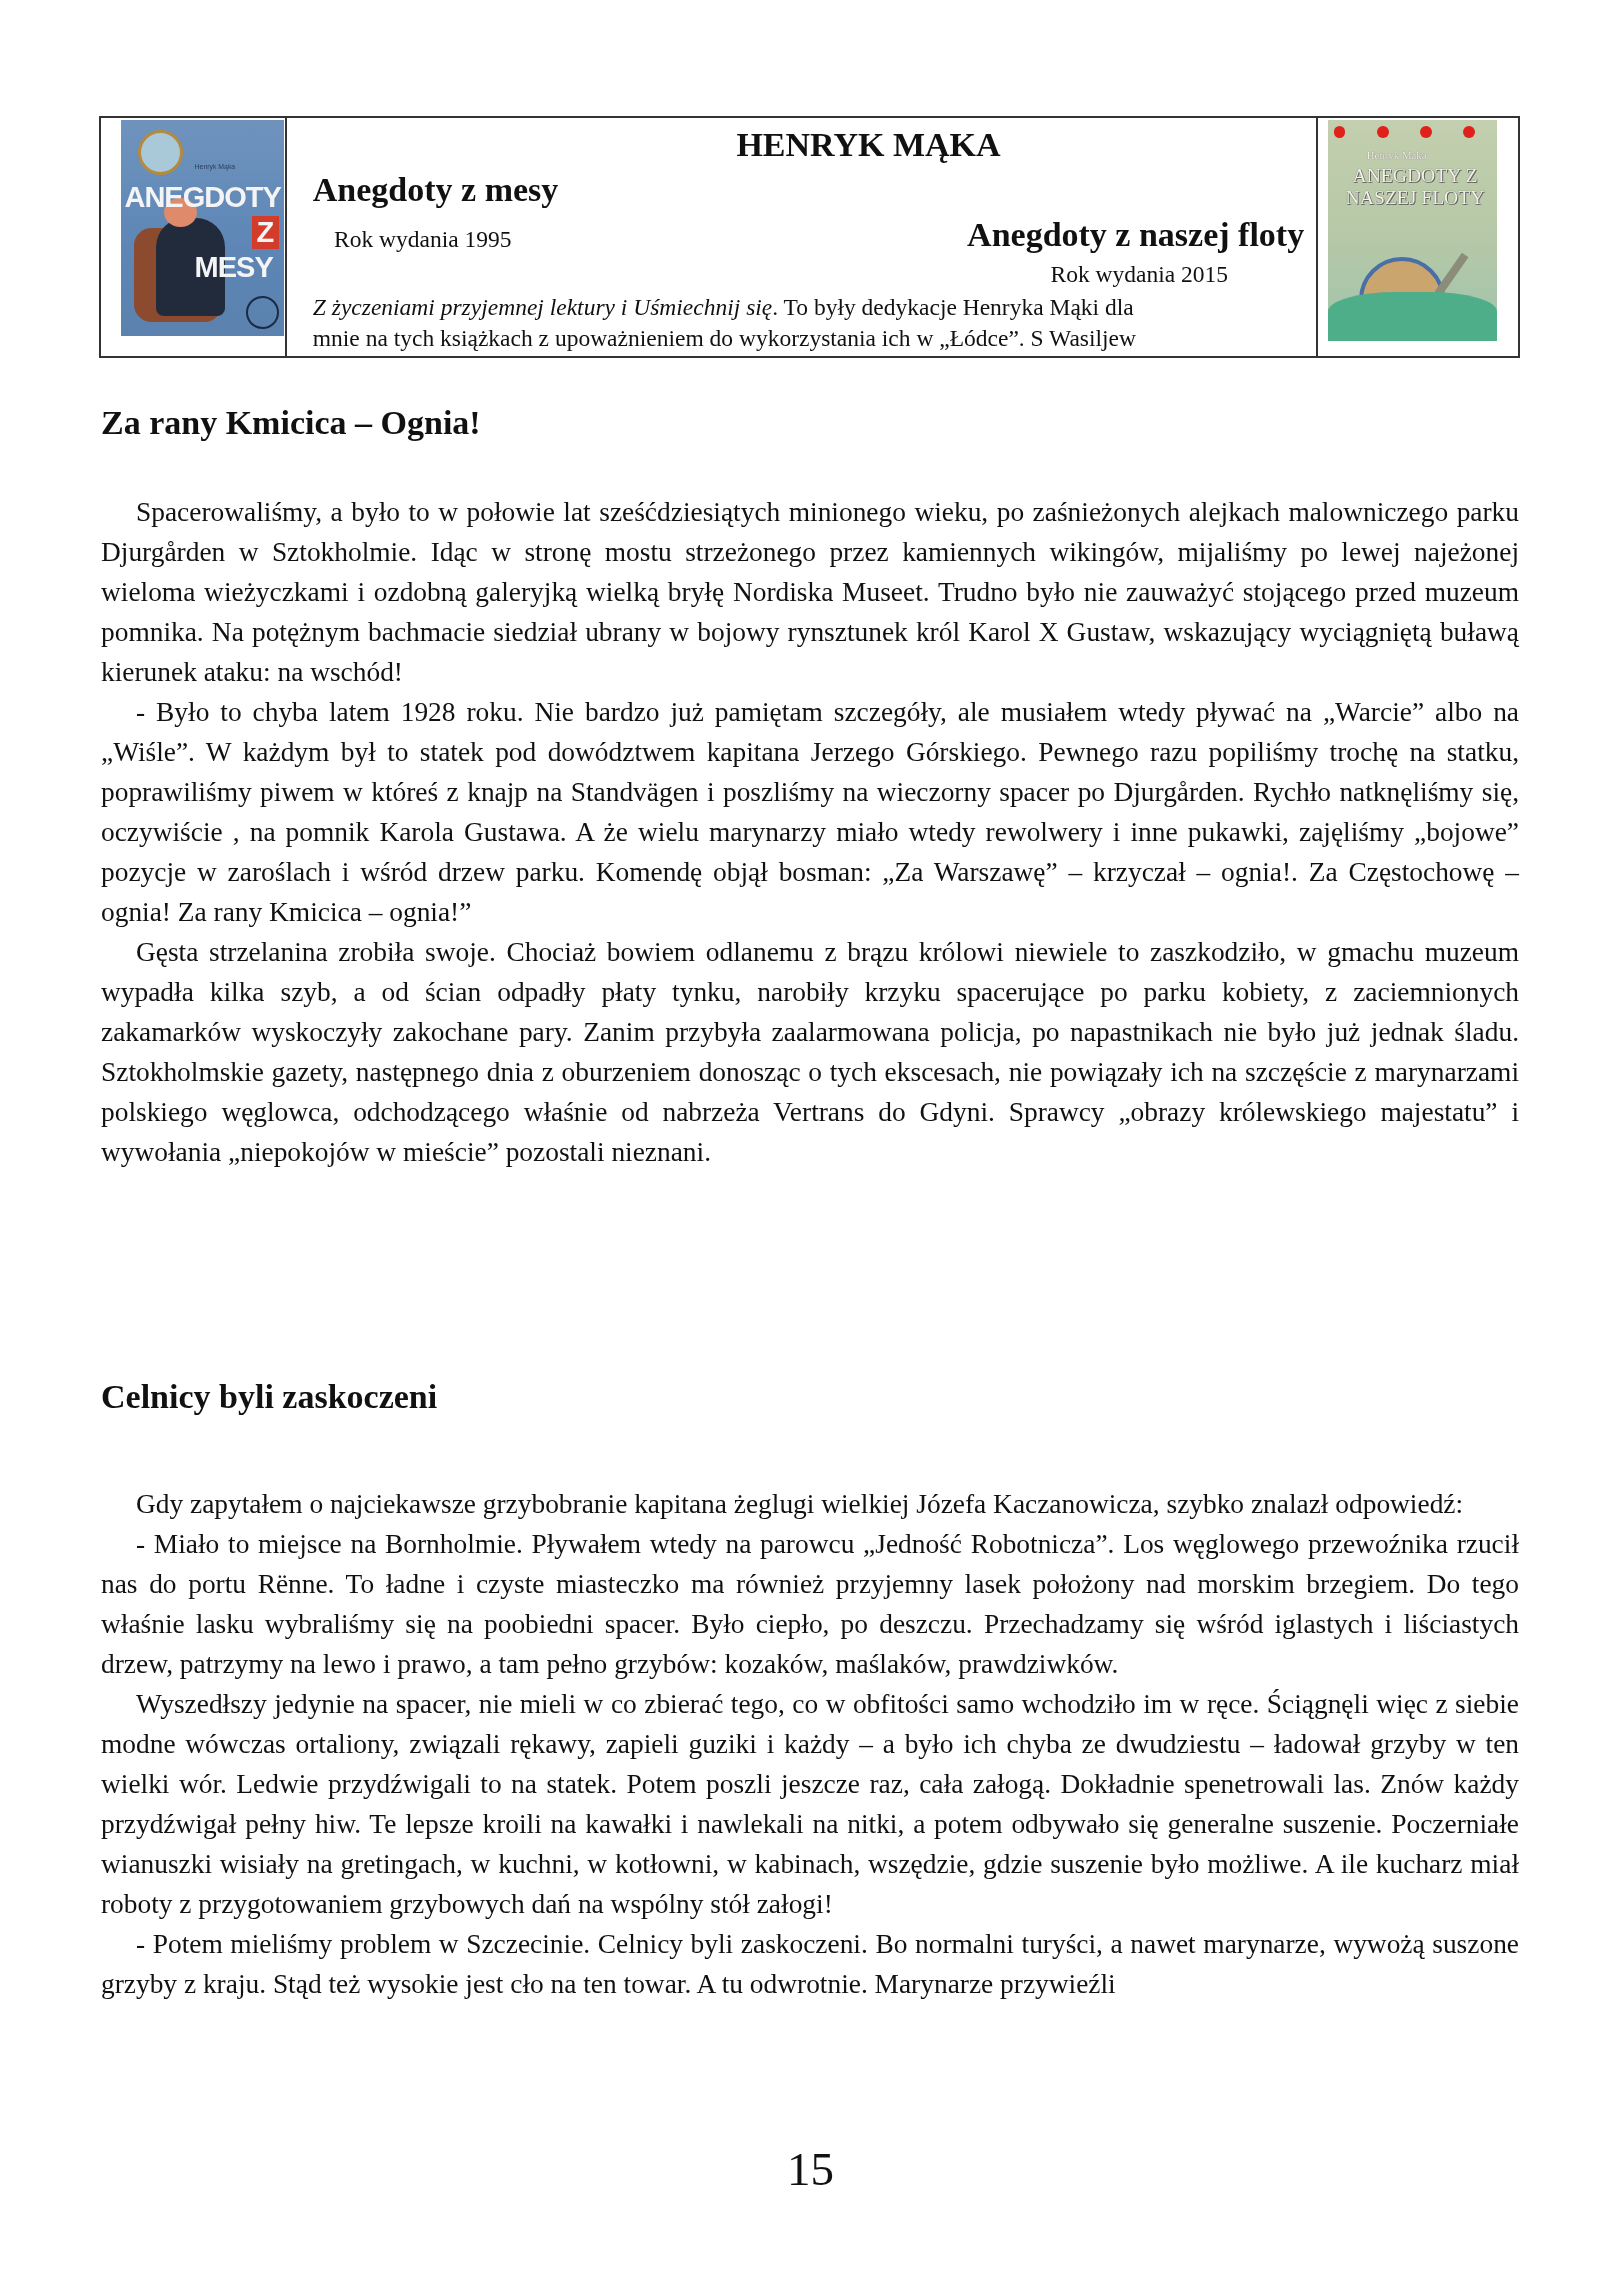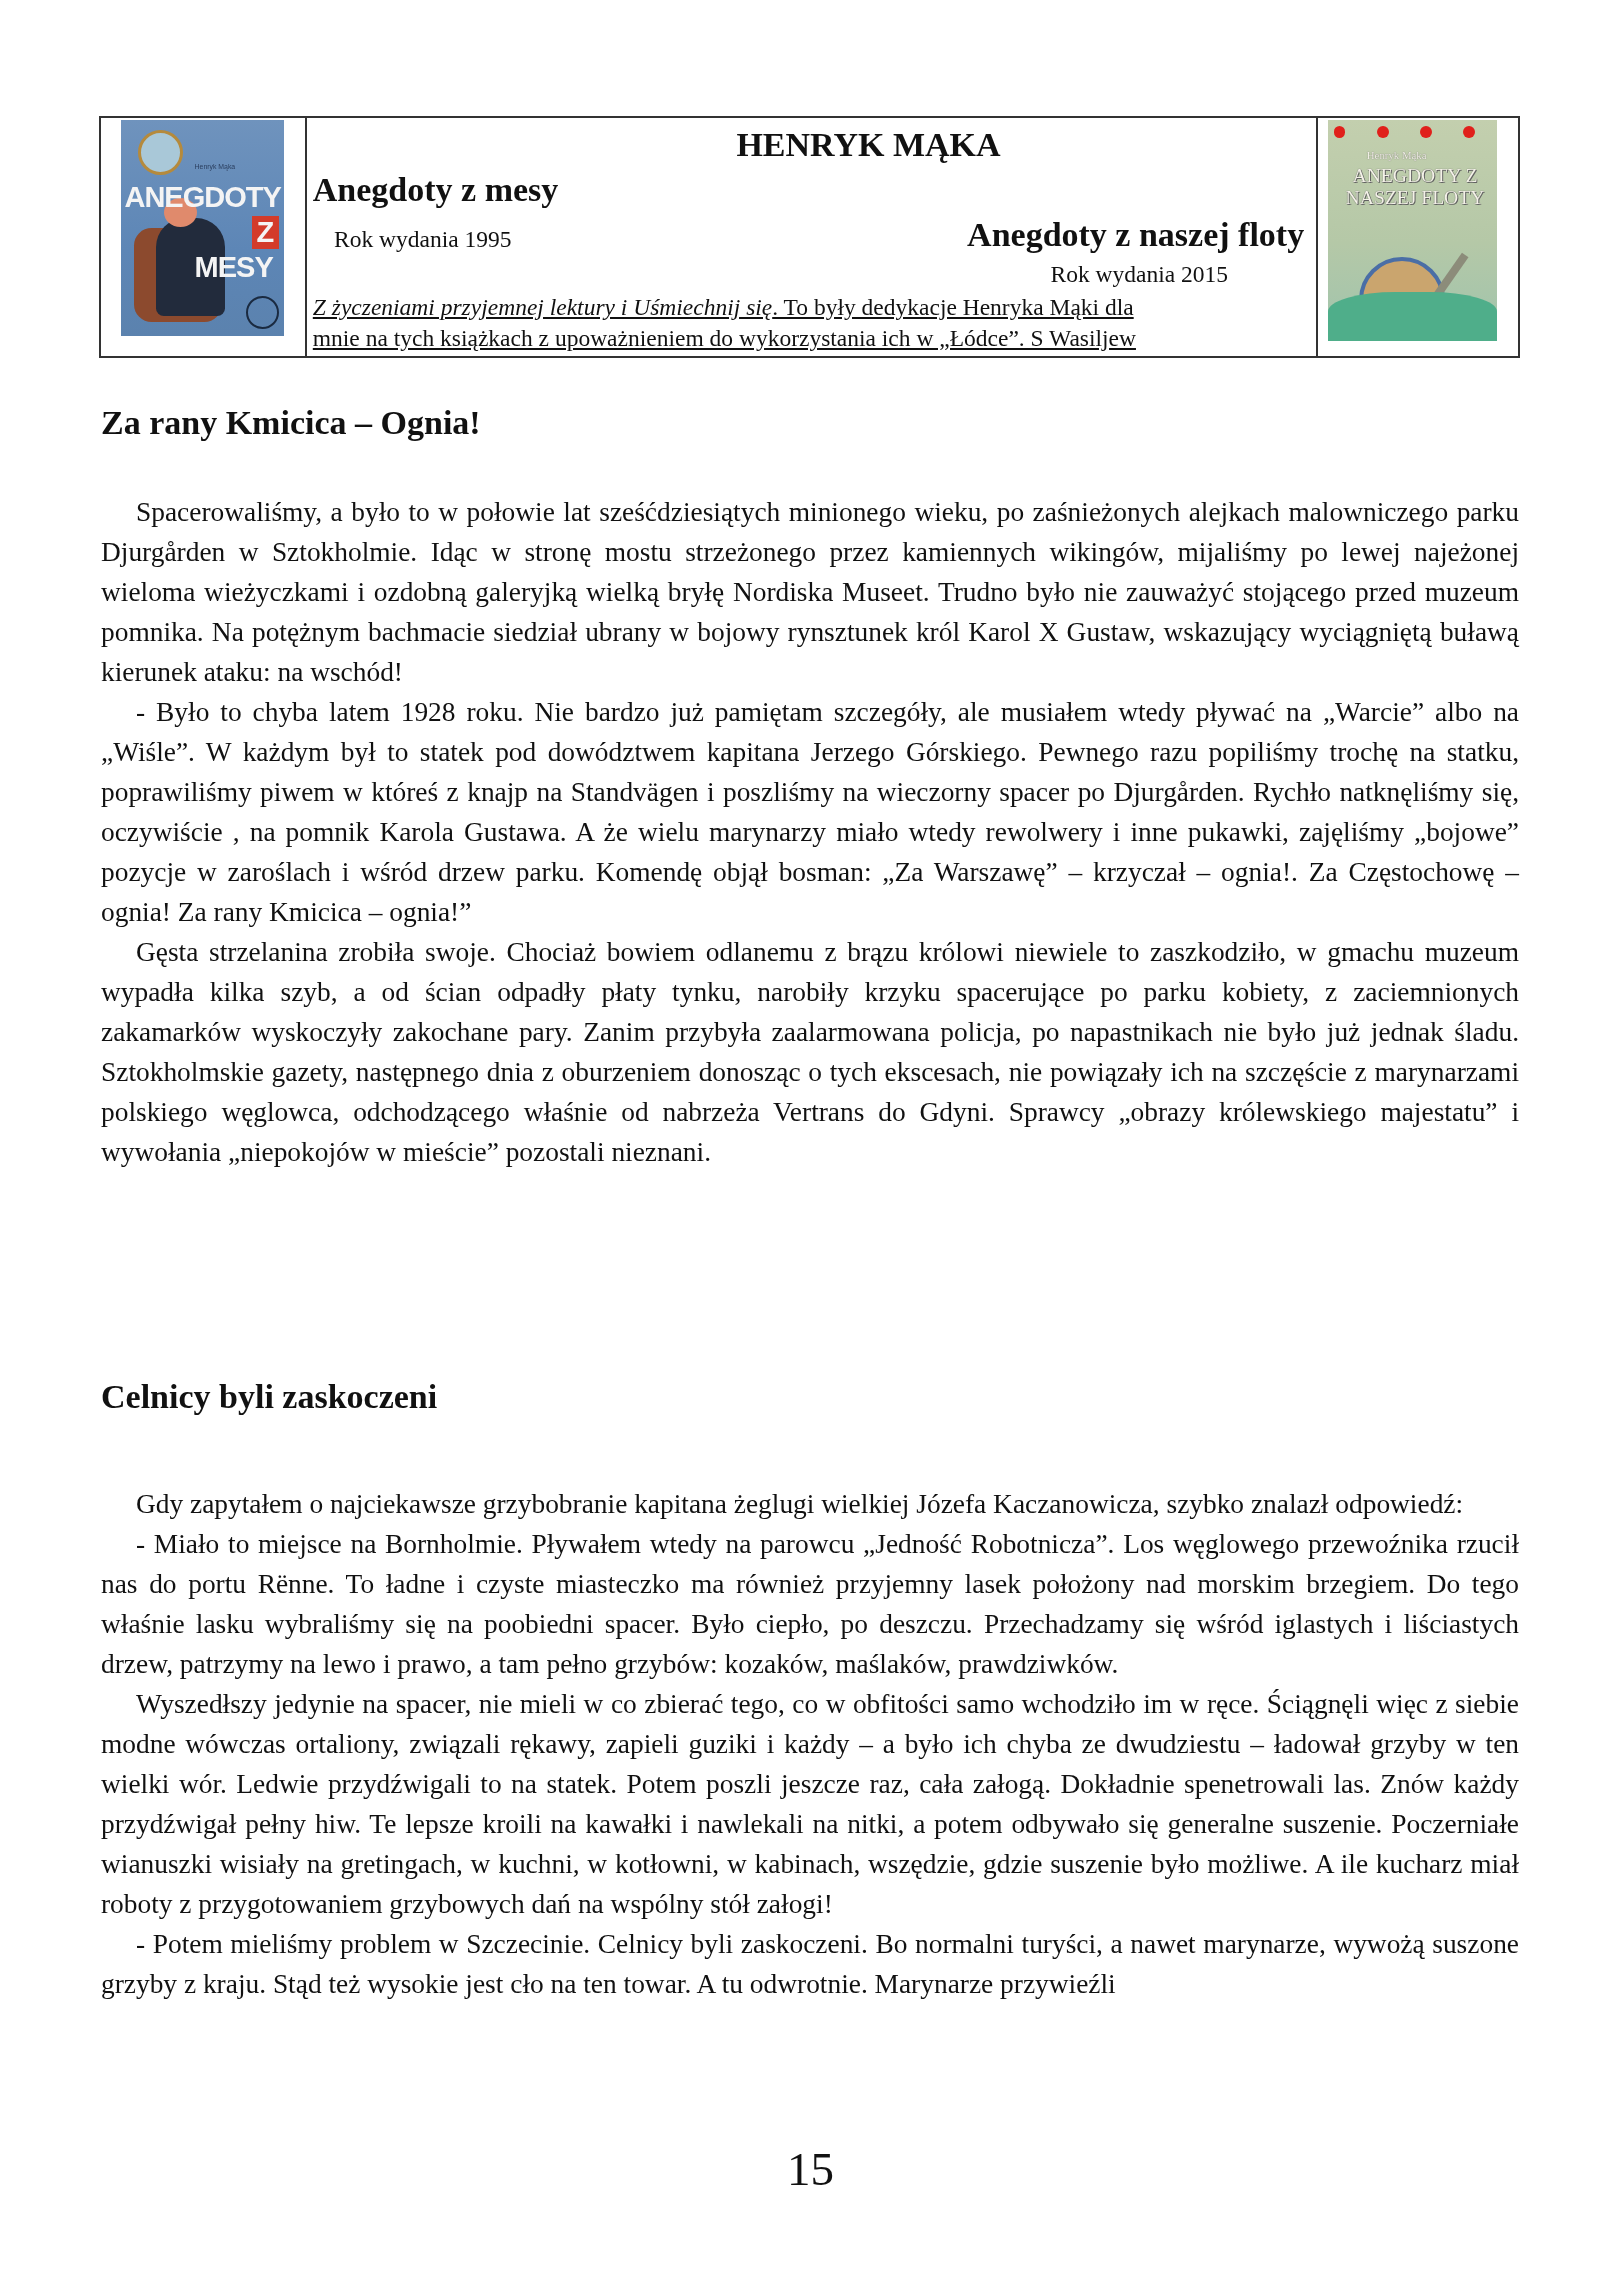--- a/index.html
+++ b/index.html
@@ -6,21 +6,21 @@
   body {
     width: 1621px; height: 2293px; position: relative; overflow: hidden;
     font-family: "Liberation Serif", "DejaVu Serif", serif; color: #111111;
   }
   
   .hdr {
     position: absolute; left: 99px; top: 116px; width: 1421px; height: 242px;
     border: 2px solid #333333; box-sizing: border-box;
   }
   .hdr .cell-left {
-    position: absolute; left: 0; top: 0; width: 206px; height: 100%;
+    position: absolute; left: 0; top: 0; width: 186px; height: 100%;
     border-right: 2px solid #333333; box-sizing: border-box;
   }
   .hdr .cell-right {
     position: absolute; right: 0; top: 0; width: 202px; height: 100%;
     border-left: 2px solid #333333; box-sizing: border-box;
   }
   .hdr .cell-mid { position: absolute; left: 202px; right: 202px; top: 0; height: 100%; }
 
   .cover1 {
     position: absolute; left: 19.6px; top: 2px; width: 163px; height: 216px;
@@ -53,21 +53,21 @@
   }
   .cover2 .port { position: absolute; left: 31px; top: 137px; width: 78px; height: 78px; border-radius: 50%; border: 4.9px solid #4a6ea6; background: #caa56e; }
   .cover2 .waves { position: absolute; left: 0; bottom: 0; width: 100%; height: 49px; background: #4fae8a; border-radius: 40% 40% 0 0; }
   .cover2 .anchor { position: absolute; left: 108px; top: 127px; width: 7.8px; height: 88px; background: #8c8c7a; transform: rotate(35deg); }
 
   .h-author { position: absolute; left: 0; right: 0; top: 7.8px; text-align: center; font: bold 34px "Liberation Serif", serif; padding-left: 118px; box-sizing: border-box; }
   .h-book1 { position: absolute; left: 9.8px; top: 53px; font: bold 34px "Liberation Serif", serif; }
   .h-year1 { position: absolute; left: 31px; top: 108px; font: 23.5px "Liberation Serif", serif; }
   .h-book2 { position: absolute; right: 11.8px; top: 98px; font: bold 34px "Liberation Serif", serif; }
   .h-year2 { position: absolute; right: 88px; top: 143px; font: 23.5px "Liberation Serif", serif; }
-  .h-ded { position: absolute; left: 9.8px; right: 9.8px; top: 174px; font: 23.5px/31px "Liberation Serif", serif; white-space: nowrap; text-decoration: underline; }
+  .h-ded { position: absolute; left: 9.8px; right: 9.8px; top: 174px; font: 23.5px/31px "Liberation Serif", serif; white-space: nowrap; }
   .h-ded .it { font-style: italic; }
 
   
   .section-title { position: absolute; left: 101px; font: bold 34px "Liberation Serif", serif; }
   .text {
     position: absolute; left: 101px; width: 1418px;
     font: 27.4px/40px "Liberation Serif", serif; text-align: justify;
   }
   .text p { margin: 0; text-indent: 35px; }
   .page-num { position: absolute; left: 0; width: 1621px; top: 2142px; text-align: center; font: 47px "Liberation Serif", serif; }

